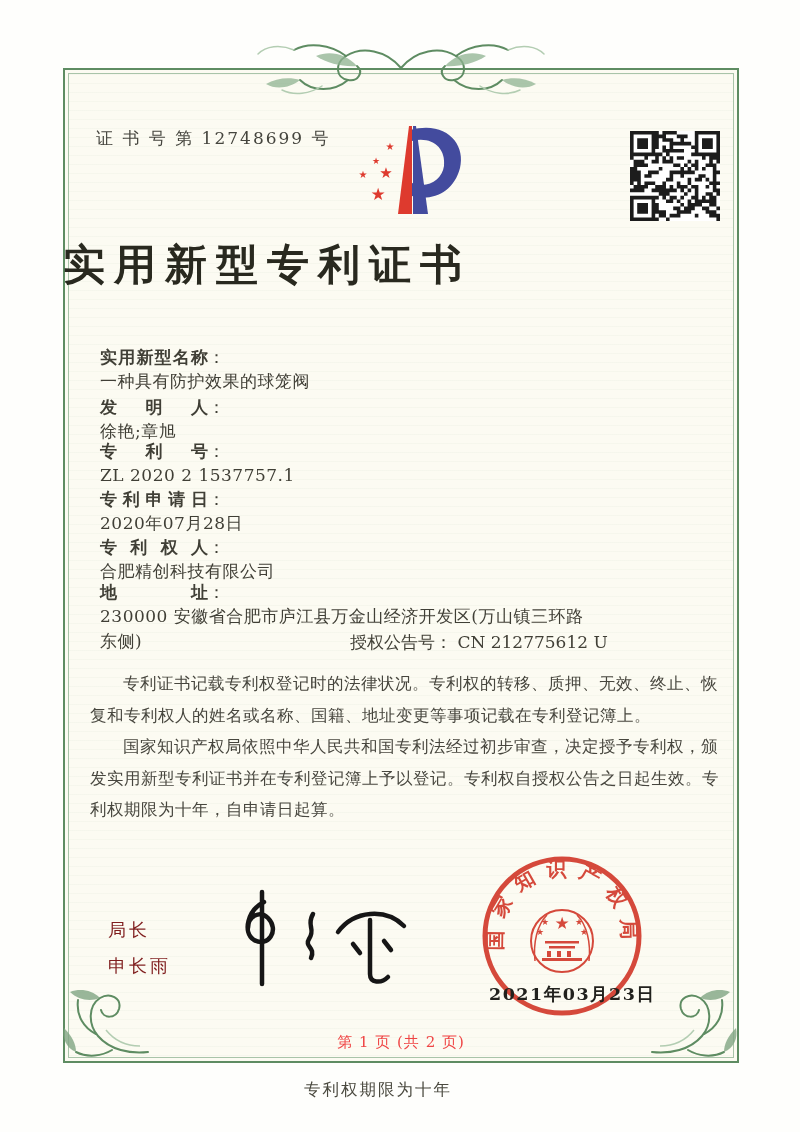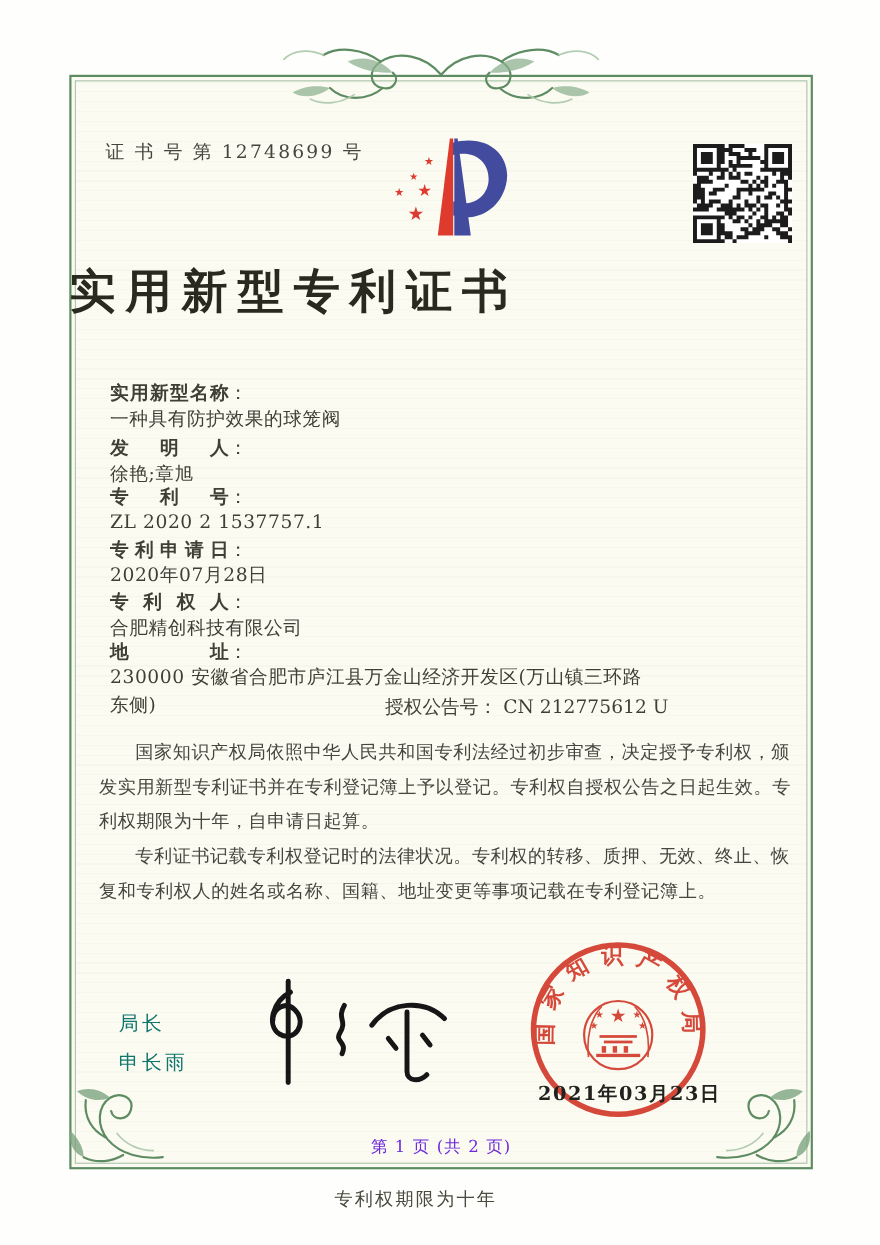--- a/index.html
+++ b/index.html
@@ -36,30 +36,30 @@
   .field-value { display:inline-block; vertical-align:top; width:498px; line-height:25px; letter-spacing:.5px; }
   .row-0{top:346px}.row-1{top:396px}.row-2{top:440px}.row-3{top:488px}.row-4{top:536px}.row-5{top:581px}
   .grant-row { position:absolute; top:631px; left:0; width:620px; }
   .grant-no { position:absolute; left:250px; top:0; white-space:nowrap; }
 
   .paragraphs { position:absolute; left:90px; top:668px; width:632px; font-size:16.5px;
                 line-height:31.5px; color:#47463e; letter-spacing:.5px; }
   .paragraphs p { text-indent:2em; }
 
   .signer { position:absolute; left:108px; top:918px; font-family:"DejaVu Sans","Liberation Sans",sans-serif;
-            font-size:18px; color:#0f766e; letter-spacing:3px; }
+            font-size:18px; color:#7f1d1d; letter-spacing:3px; }
   .signer div { margin-bottom:12px; }
   .signature { position:absolute; left:218px; top:886px; width:225px; height:108px; }
 
   .seal { position:absolute; left:479px; top:853px; width:166px; height:166px; }
   .seal-date { position:absolute; left:489px; top:982px; font-size:17.5px; color:#21211d;
                letter-spacing:1.5px; font-weight:600; z-index:3; }
 
   .footer-page { position:absolute; left:63px; top:1033px; width:676px; text-align:center;
-                 font-size:15px; color:#6d28d9; letter-spacing:1px; }
+                 font-size:15px; color:#ef4444; letter-spacing:1px; }
   .back-note { position:absolute; left:40px; top:1079px; width:676px; text-align:center;
                font-size:16.5px; color:#4a493f; letter-spacing:2px; }
 </style>
 </head>
 <body>
 
 <div class="page">
 
   <div class="frame">
     <div class="inner-line"></div>
@@ -164,22 +164,22 @@
     </div>
     <div class="grant-row">
       <span class="grant-no">
         <span>授权公告号</span><span>：</span>
         <span>CN 212775612 U</span>
       </span>
     </div>
   </div>
 
   <div class="paragraphs">
+    <p>专利证书记载专利权登记时的法律状况。专利权的转移、质押、无效、终止、恢复和专利权人的姓名或名称、国籍、地址变更等事项记载在专利登记簿上。</p>
     <p>国家知识产权局依照中华人民共和国专利法经过初步审查，决定授予专利权，颁发实用新型专利证书并在专利登记簿上予以登记。专利权自授权公告之日起生效。专利权期限为十年，自申请日起算。</p>
-    <p>专利证书记载专利权登记时的法律状况。专利权的转移、质押、无效、终止、恢复和专利权人的姓名或名称、国籍、地址变更等事项记载在专利登记簿上。</p>
   </div>
 
   <div class="signer">
     <div>局长</div>
     <div>申长雨</div>
   </div>
 
   <svg class="signature" viewBox="0 0 225 108">
     <g stroke="#161616" stroke-width="4.5" fill="none" stroke-linecap="round" stroke-linejoin="round">
       <path d="M46 16 C30 24 24 46 36 54 C50 62 62 44 50 32 C42 24 30 30 30 42"></path>

